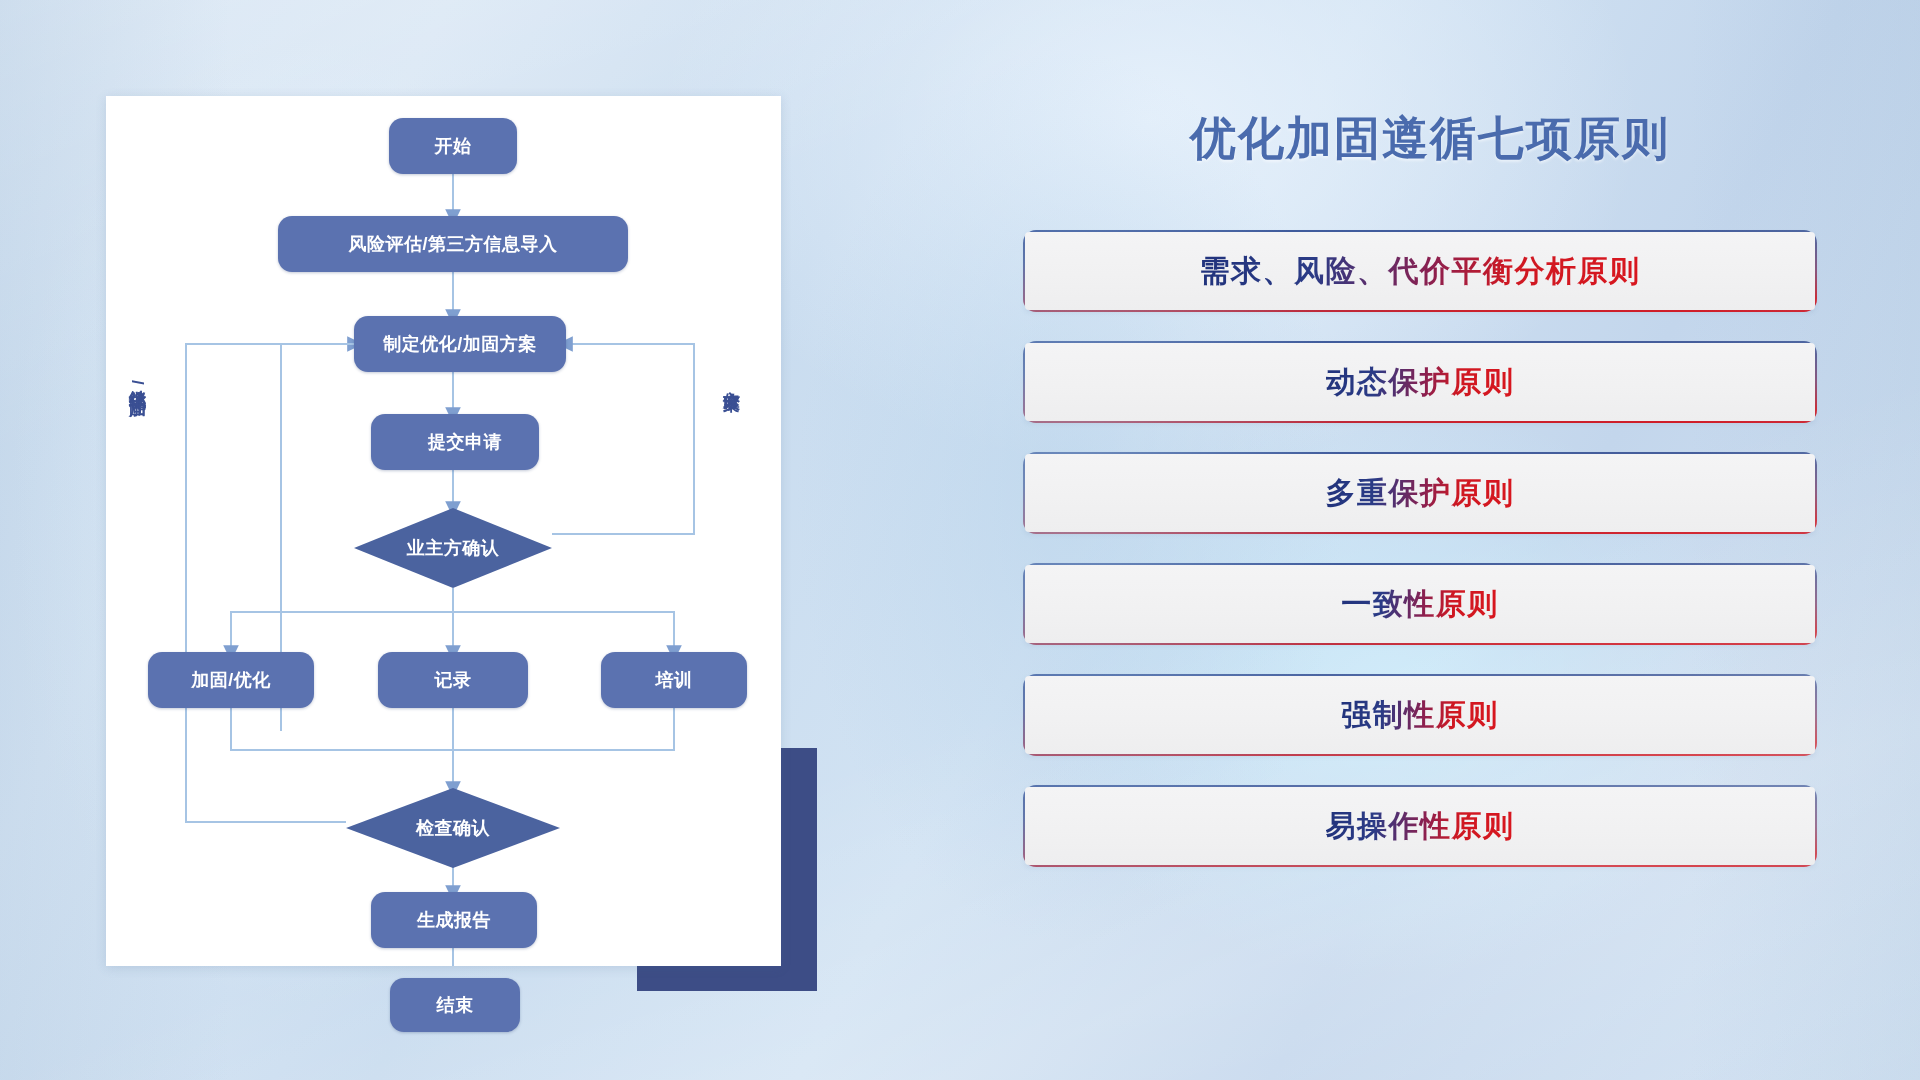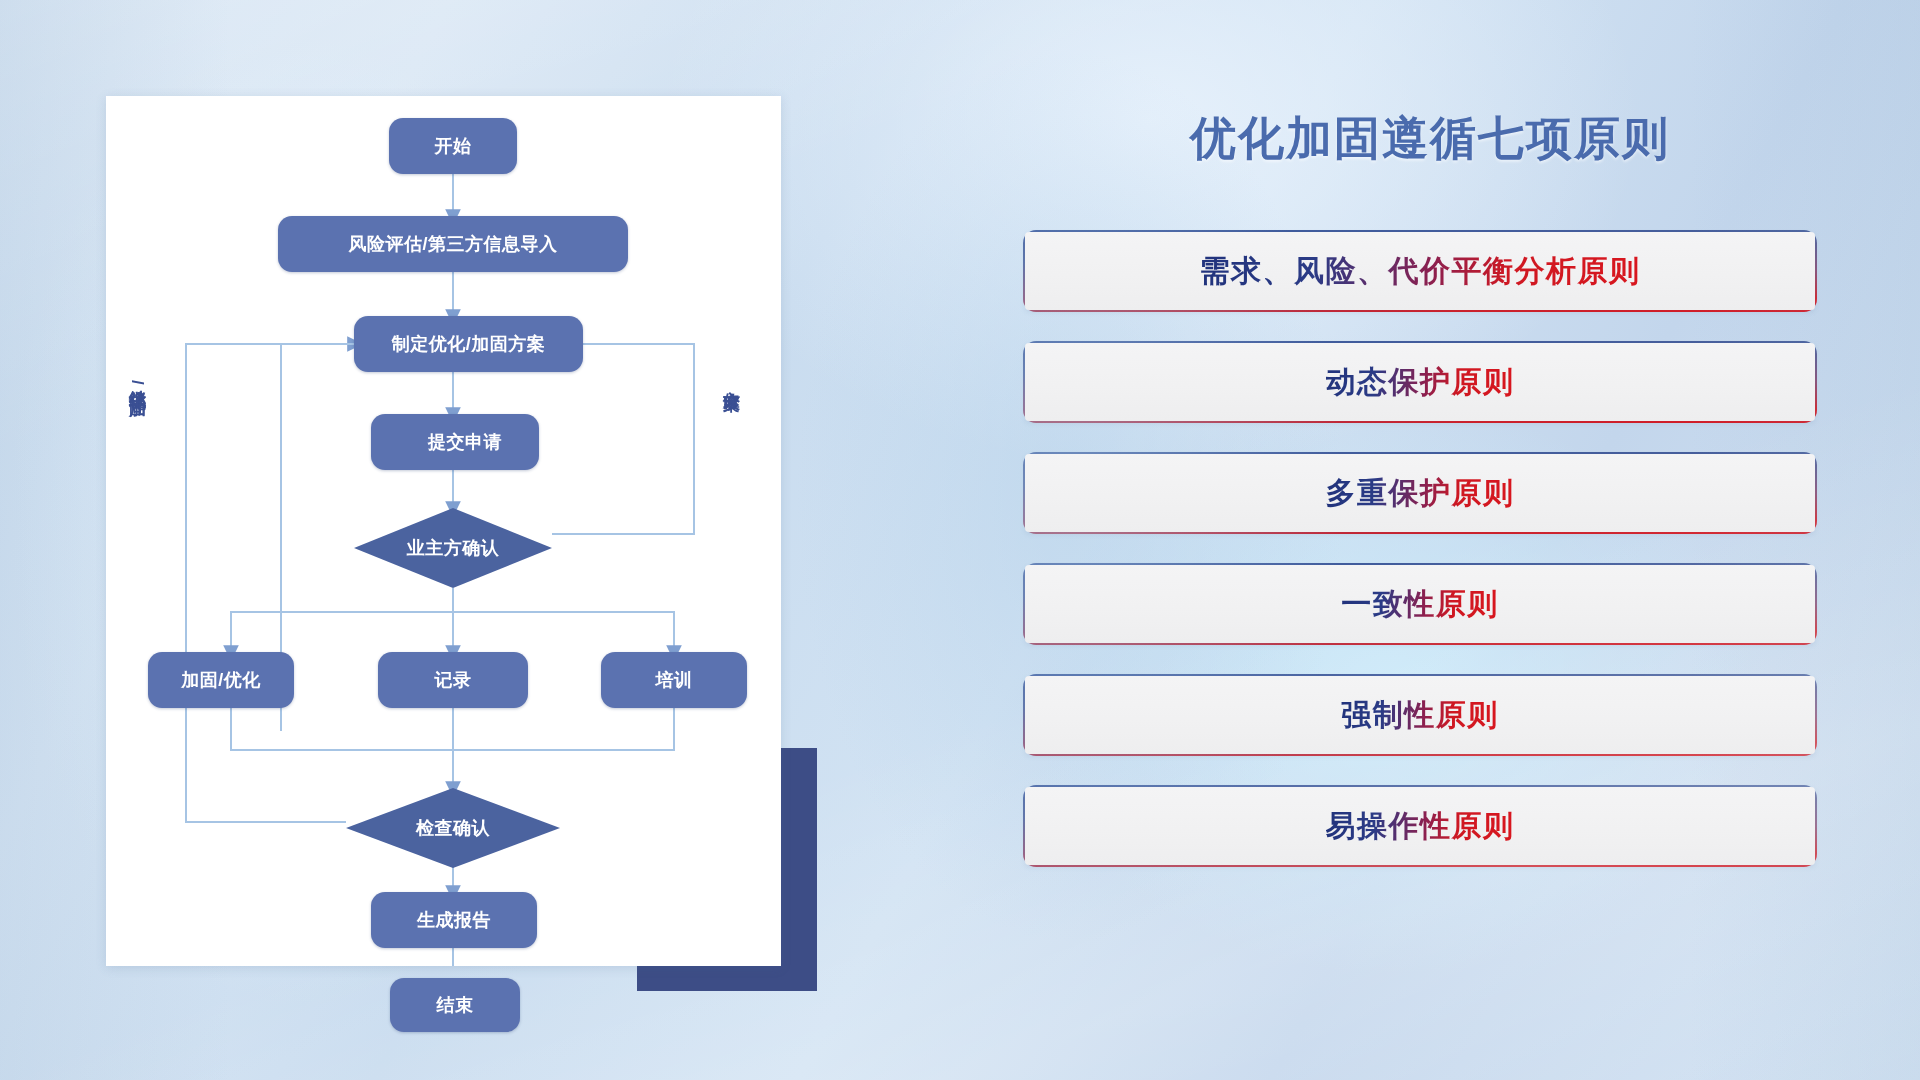--- a/index.html
+++ b/index.html
@@ -162,32 +162,32 @@
     </g>
   </svg>
 
   <div class="vlabel" style="left:22px; top:280px; height:170px;">继续优化/加固</div>
   <div class="vlabel" style="left:616px; top:282px; height:120px;">方案修改</div>
 
   <div class="node" style="left:283px; top:22px; width:128px; height:56px;">开始</div>
 
   <div class="node" style="left:172px; top:120px; width:350px; height:56px;">风险评估/第三方信息导入</div>
 
-  <div class="node" style="left:248px; top:220px; width:229px; height:56px;">制定优化/加固方案</div>
+  <div class="node" style="left:248px; top:220px; width:212px; height:56px;">制定优化/加固方案</div>
 
   <div class="node" style="left:265px; top:318px; width:168px; height:56px;padding-left:20px;">提交申请</div>
 
   <div class="diamond-wrap" style="left:248px; top:412px; width:198px; height:80px;">
     <svg width="198" height="80" viewBox="0 0 198 80" xmlns="http://www.w3.org/2000/svg">
       <polygon points="99,0 198,40 99,80 0,40" fill="#4b639f"></polygon>
     </svg>
     <div class="dia-label">业主方确认</div>
   </div>
 
-  <div class="node" style="left:42px; top:556px; width:146px; height:56px;">加固/优化</div>
+  <div class="node" style="left:42px; top:556px; width:166px; height:56px;">加固/优化</div>
 
   <div class="node" style="left:272px; top:556px; width:150px; height:56px;">记录</div>
 
   <div class="node" style="left:495px; top:556px; width:146px; height:56px;">培训</div>
 
   <div class="diamond-wrap" style="left:240px; top:692px; width:214px; height:80px;">
     <svg width="214" height="80" viewBox="0 0 214 80" xmlns="http://www.w3.org/2000/svg">
       <polygon points="107,0 214,40 107,80 0,40" fill="#4b639f"></polygon>
     </svg>
     <div class="dia-label">检查确认</div>

